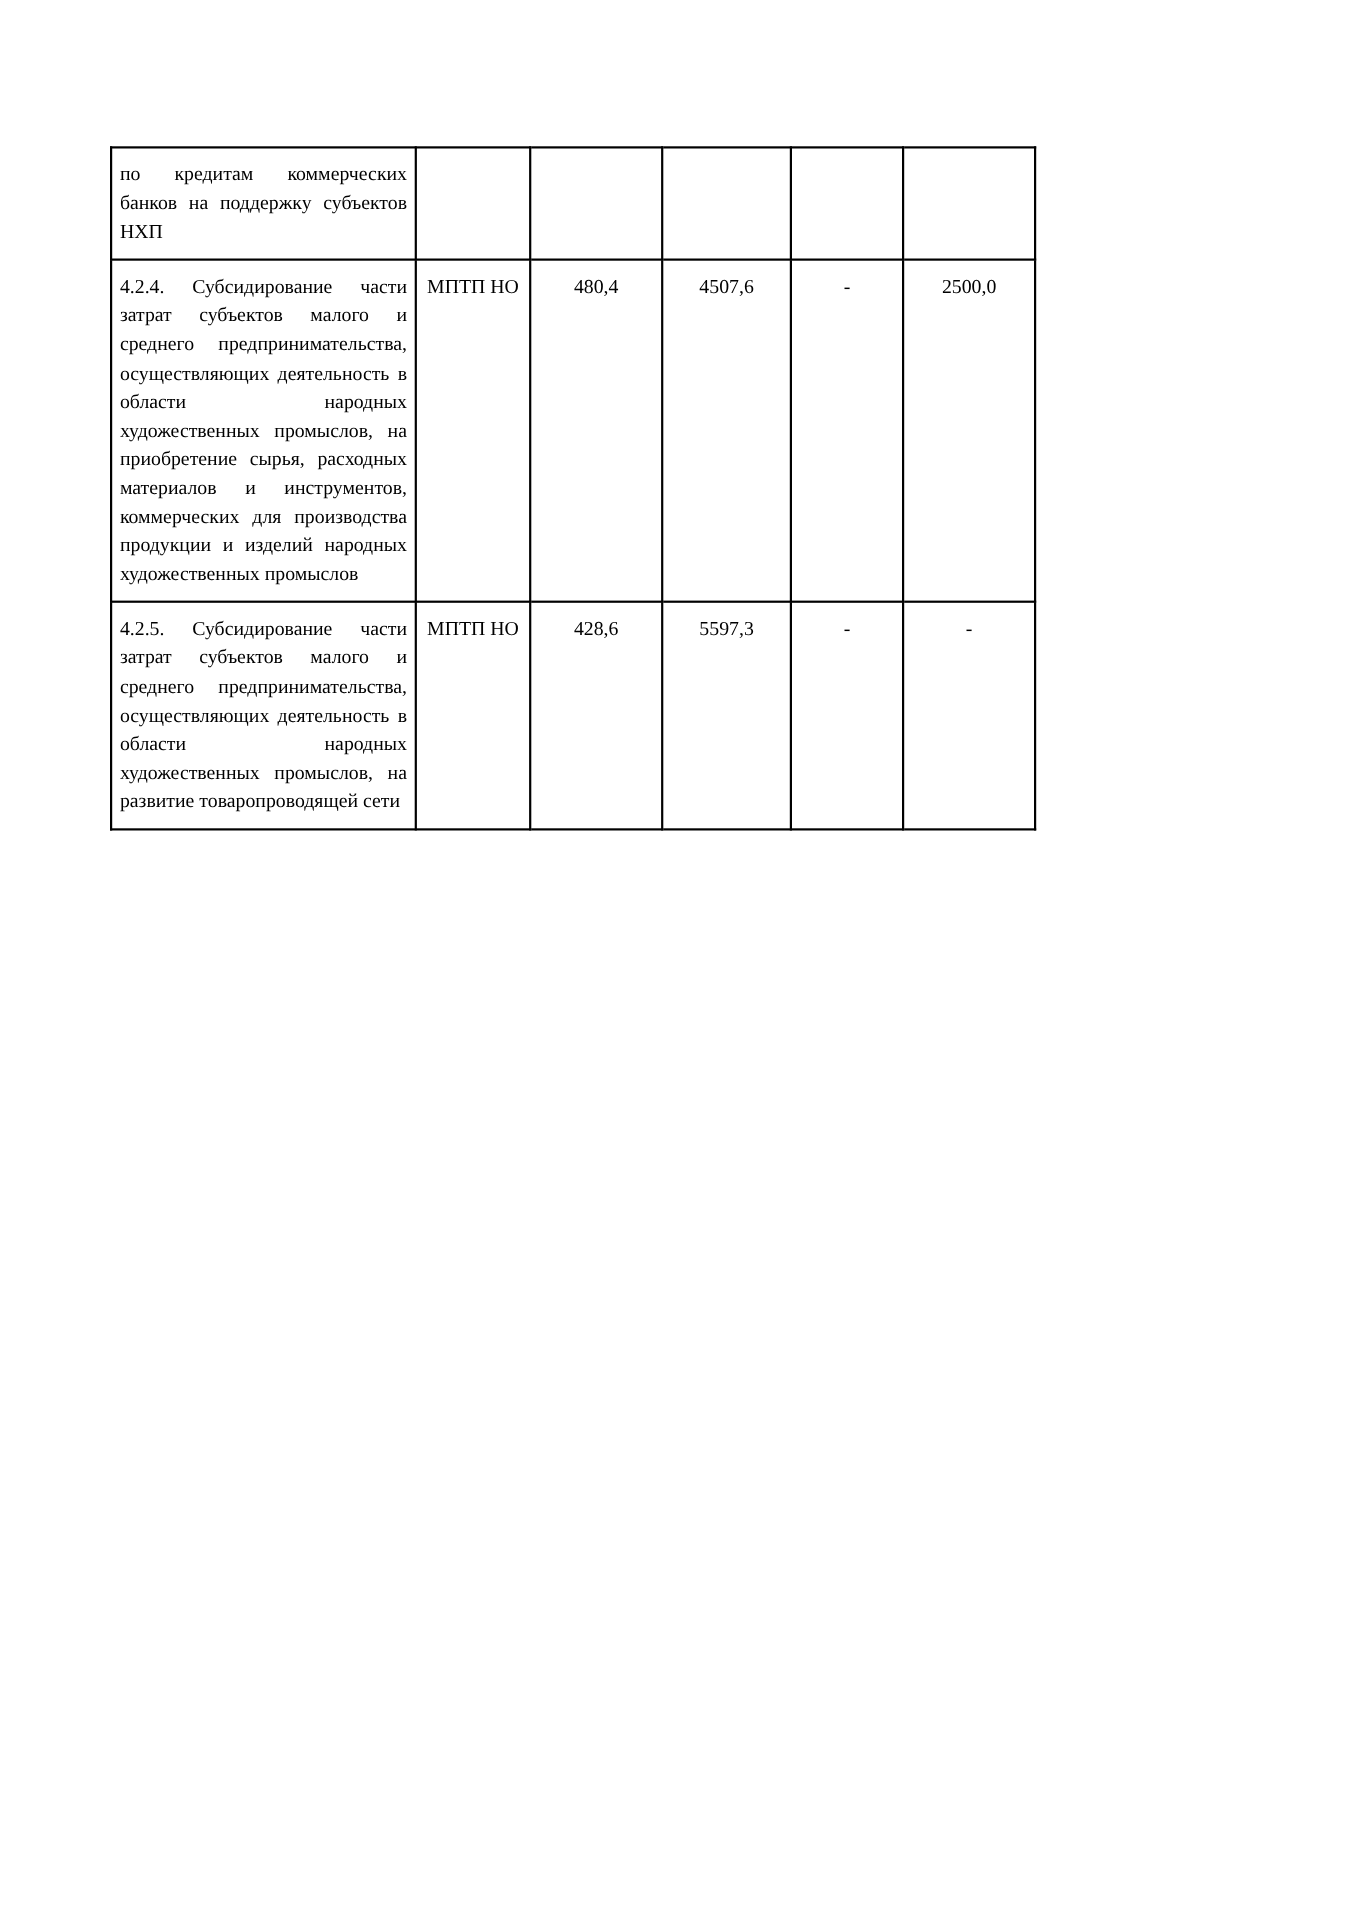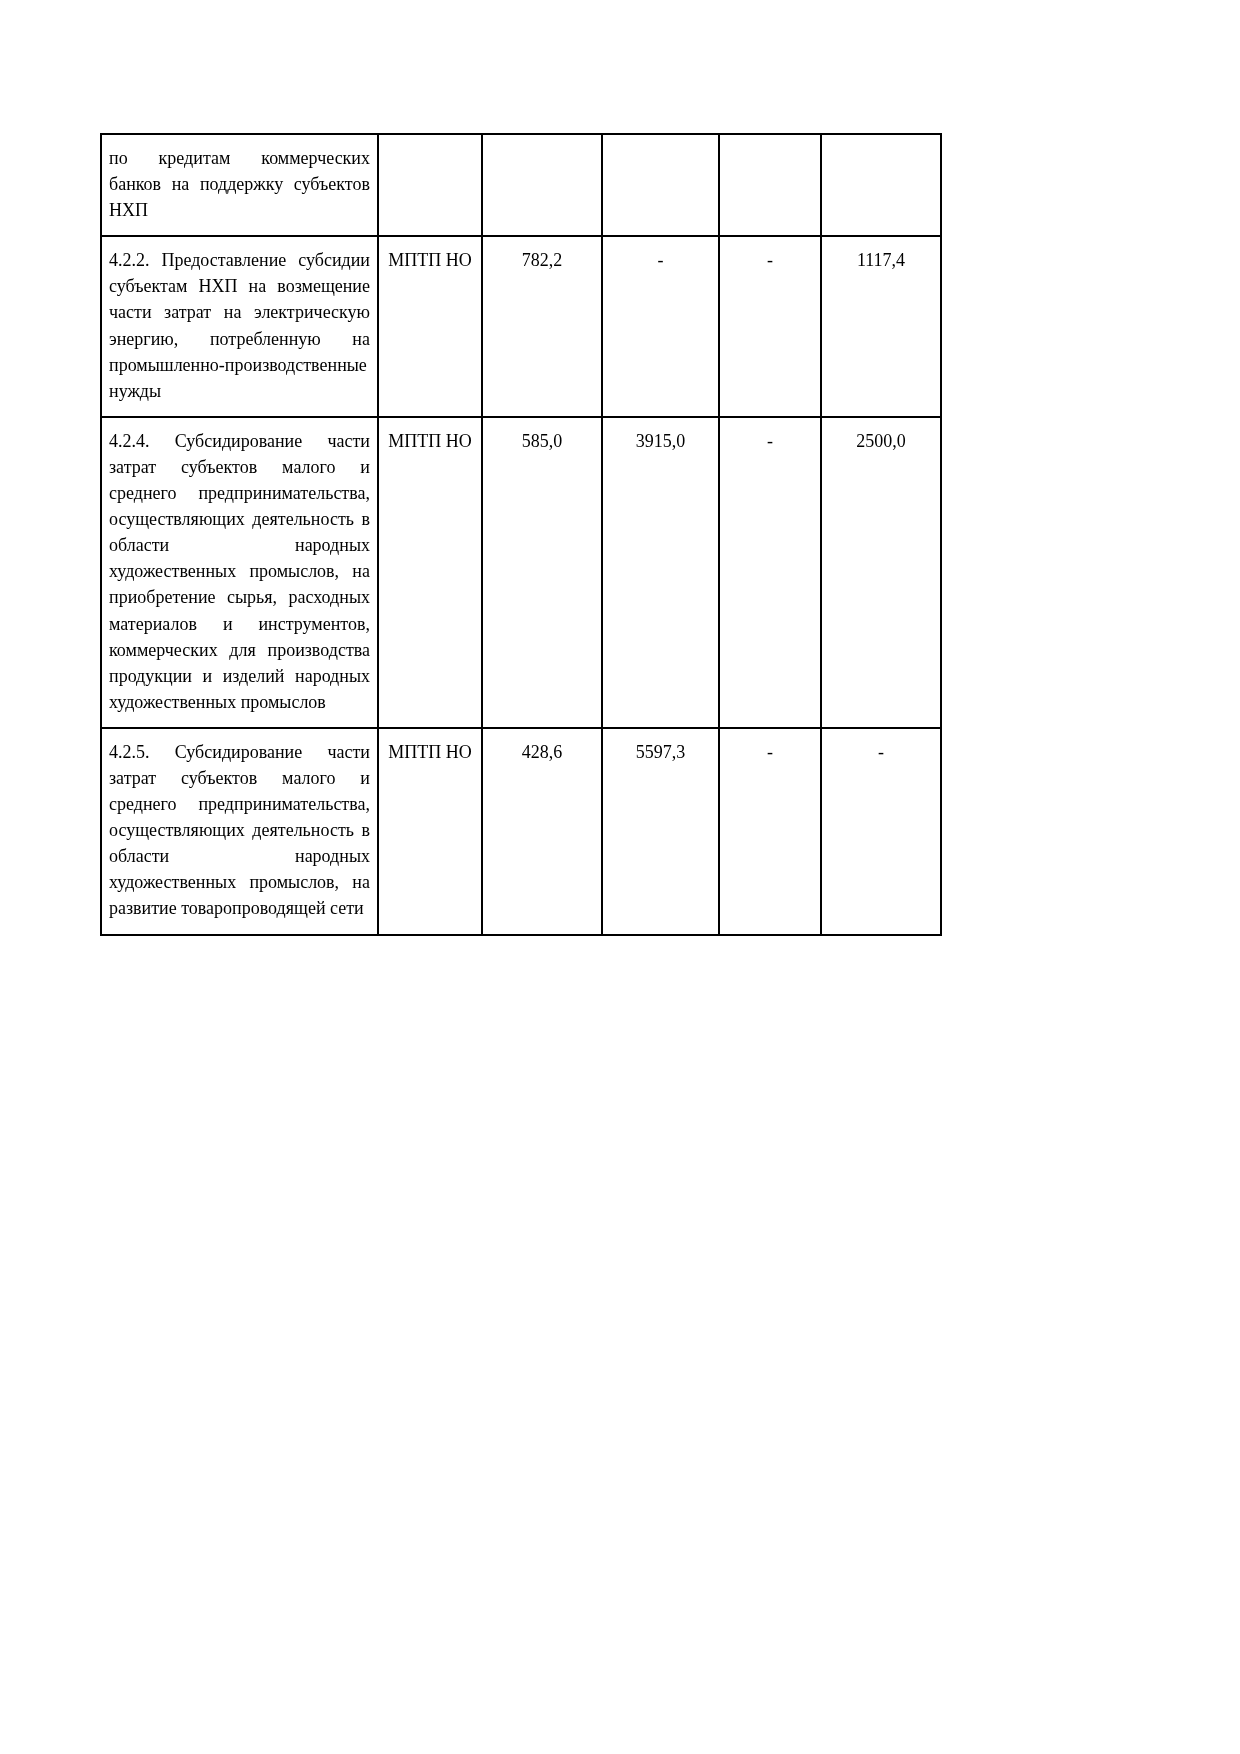--- a/index.html
+++ b/index.html
@@ -64,32 +64,24 @@
     <tbody>
       <tr>
         <td class="desc">по кредитам коммерческих банков на поддержку субъектов НХП</td>
         <td class="center"></td>
         <td class="center"></td>
         <td class="center"></td>
         <td class="center"></td>
         <td class="center"></td>
       </tr>
       <tr>
-        <td class="desc">4.2.2. Предоставление субсидии субъектам НХП на возмещение части затрат на электрическую энергию, потребленную на промышленно-производственные нужды</td>
-        <td class="center">МПТП НО</td>
-        <td class="center">782,2</td>
-        <td class="center">-</td>
-        <td class="center">-</td>
-        <td class="center">1117,4</td>
-      </tr>
-      <tr>
         <td class="desc">4.2.4. Субсидирование части затрат субъектов малого и среднего предпринимательства, осуществляющих деятельность в области народных художественных промыслов, на приобретение сырья, расходных материалов и инструментов, коммерческих для производства продукции и изделий народных художественных промыслов</td>
         <td class="center">МПТП НО</td>
-        <td class="center">585,0</td>
-        <td class="center">3915,0</td>
+        <td class="center">480,4</td>
+        <td class="center">4507,6</td>
         <td class="center">-</td>
         <td class="center">2500,0</td>
       </tr>
       <tr>
         <td class="desc">4.2.5. Субсидирование части затрат субъектов малого и среднего предпринимательства, осуществляющих деятельность в области народных художественных промыслов, на развитие товаропроводящей сети</td>
         <td class="center">МПТП НО</td>
         <td class="center">428,6</td>
         <td class="center">5597,3</td>
         <td class="center">-</td>
         <td class="center">-</td>

